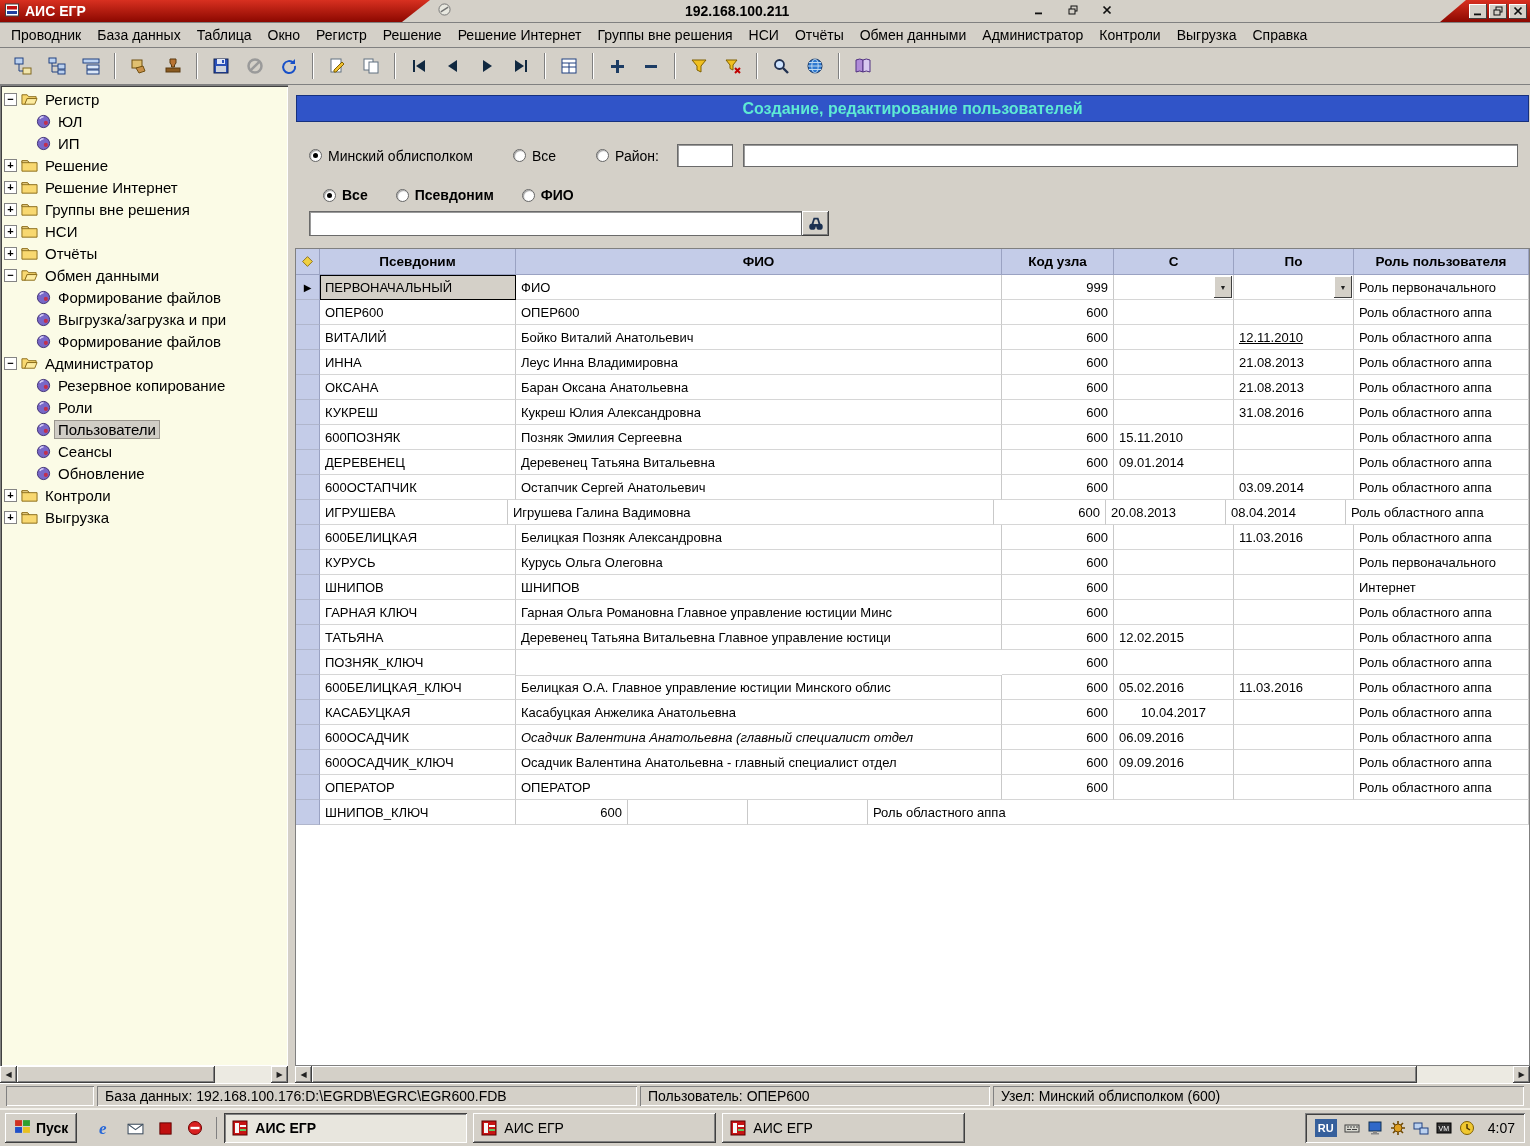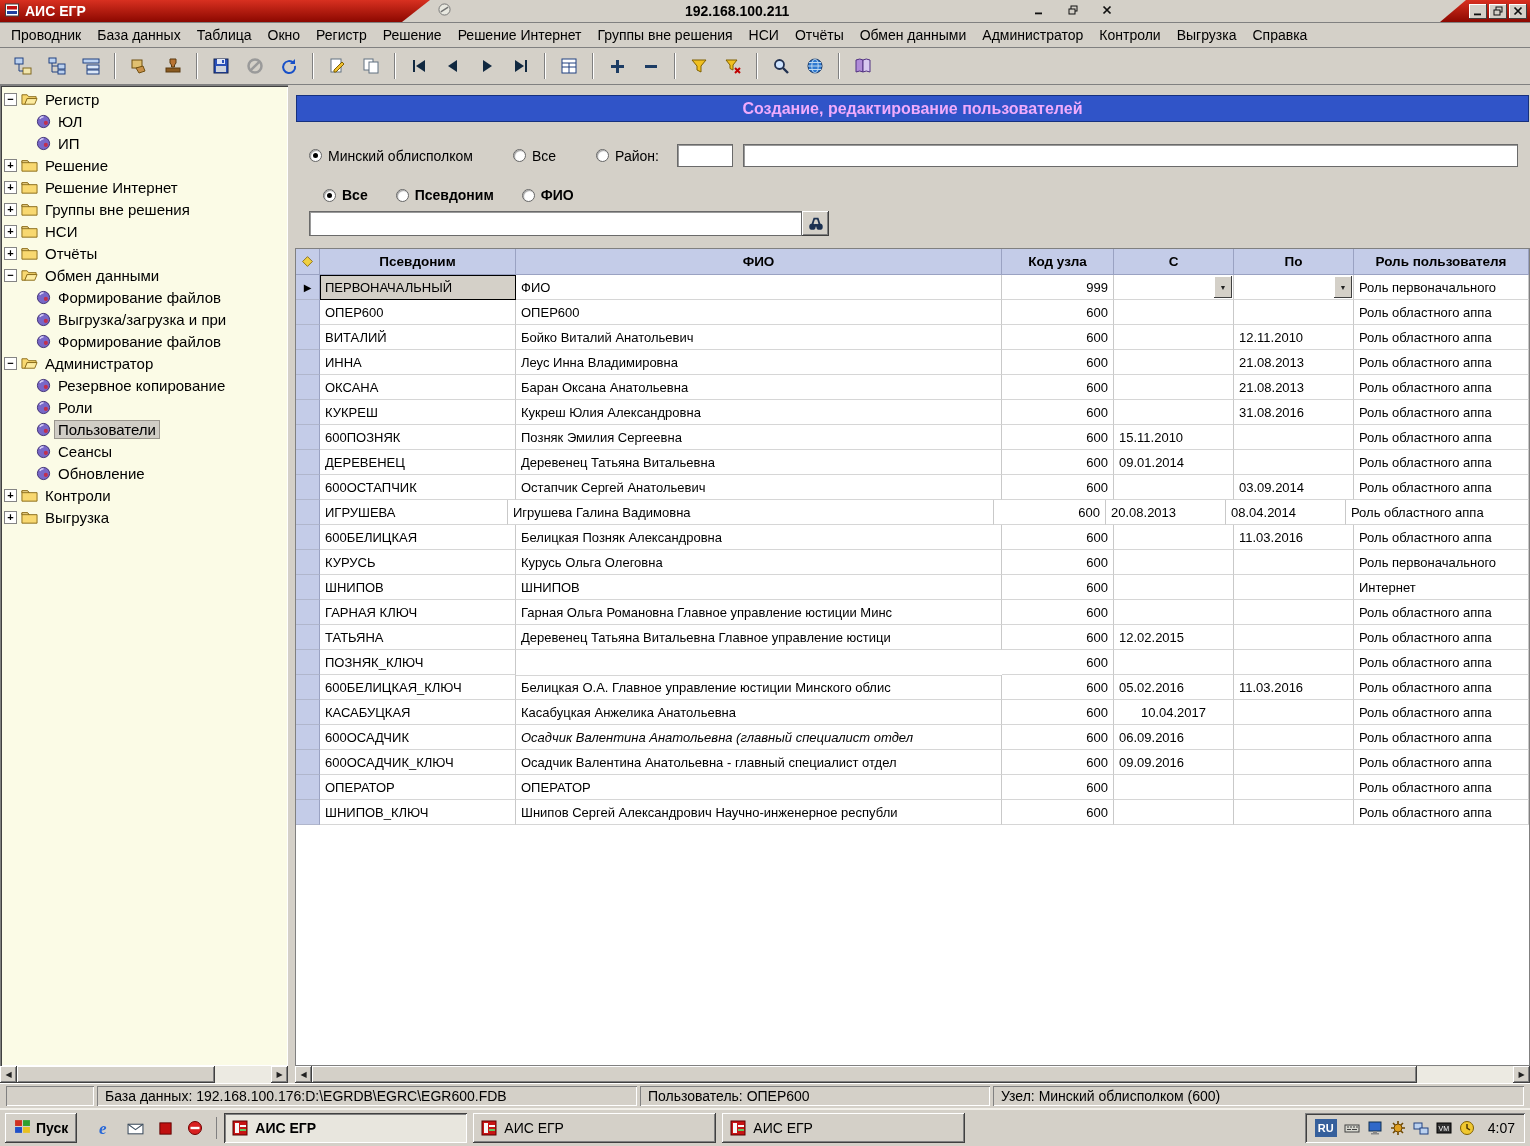--- a/index.html
+++ b/index.html
@@ -29,21 +29,21 @@
   .main{flex:1;display:flex;min-height:0}
   .treewrap{width:288px;flex:0 0 auto;display:flex;flex-direction:column}
   .treepanel{flex:1;background:#fbfbe6;overflow:hidden;padding:3px 0;box-shadow:inset 1px 1px 0 #808080,inset 2px 2px 0 #404040,inset -1px -1px 0 #fff;font-size:15px;white-space:nowrap}
   .tree-item{height:22px;display:flex;align-items:center;gap:4px}
   .expando{width:13px;height:13px;flex:0 0 auto;border:1px solid #848484;background:#fff;font-size:11px;line-height:11px;text-align:center;font-weight:bold}
   .tree-ico{display:flex;align-items:center}
   .tree-label{padding:0 3px}
   .tree-label.sel{background:#d0cdc5;outline:1px solid #99958d}
   .splitter{width:7px;flex:0 0 auto;background:#d4d0c8}
   .workarea{flex:1;min-width:0;display:flex;flex-direction:column;background:#d4d0c8}
-  .bluebar{height:27px;flex:0 0 auto;margin:10px 1px 0 1px;background:#3054c8;border:1px solid #16307e;color:#f0abfc;font-weight:bold;font-size:16px;display:flex;align-items:center;justify-content:center}
+  .bluebar{height:27px;flex:0 0 auto;margin:10px 1px 0 1px;background:#3054c8;border:1px solid #16307e;color:#5eead4;font-weight:bold;font-size:16px;display:flex;align-items:center;justify-content:center}
   .formarea{flex:0 0 auto;padding:22px 10px 10px 14px}
   .frow{display:flex;align-items:center}
   .r2{margin-top:20px;margin-left:14px}
   .r3{margin-top:8px}
   .radio-wrap{display:flex;align-items:center;gap:6px;margin-right:40px}
   .r2 .radio-wrap{margin-right:28px;font-weight:bold}
   .radio{width:13px;height:13px;border-radius:50%;background:#fff;border:1px solid #666;box-shadow:inset 1px 1px 1px #a0a0a0;position:relative;flex:0 0 auto}
   .radio.checked::after{content:"";position:absolute;left:3px;top:3px;width:5px;height:5px;border-radius:50%;background:#000}
   .tin{height:23px;background:#fff;border:1px solid #6a6a6a;box-shadow:inset 1px 1px 0 #9a9a9a;font-size:14px;padding:0 4px;font-family:inherit}
   .tin.small{width:56px;margin-left:-22px}
@@ -650,21 +650,21 @@
               </span>
               <span class="g-cell" style="width: 486px;">
                 <span class="cv">Бойко Виталий Анатольевич</span>
               </span>
               <span class="g-cell num" style="width: 112px;">
                 <span class="cv">600</span>
               </span>
               <span class="g-cell" style="width: 120px;">
                 <span class="cv"></span>
               </span>
-              <span class="g-cell" style="width: 120px;">
+              <span class="g-cell" style="width: 120px; text-decoration: underline;">
                 <span class="cv">12.11.2010</span>
               </span>
               <span class="g-cell flex">
                 <span class="cv">Роль областного аппа</span>
               </span>
             </div>
             <div class="g-row">
               <span class="g-ind"></span>
               <span class="g-cell" style="width: 196px;">
                 <span class="cv">ИННА</span>
@@ -1039,23 +1039,20 @@
                 <span class="cv"></span>
               </span>
               <span class="g-cell flex">
                 <span class="cv">Роль областного аппа</span>
               </span>
             </div>
             <div class="g-row">
               <span class="g-ind"></span>
               <span class="g-cell" style="width: 196px;">
                 <span class="cv">ШНИПОВ_КЛЮЧ</span>
-              </span>
-              <span class="g-cell" style="width: 486px;">
-                <span class="cv">Шнипов Сергей Александрович Научно-инженерное республи</span>
               </span>
               <span class="g-cell num" style="width: 112px;">
                 <span class="cv">600</span>
               </span>
               <span class="g-cell" style="width: 120px;">
                 <span class="cv"></span>
               </span>
               <span class="g-cell" style="width: 120px;">
                 <span class="cv"></span>
               </span>

